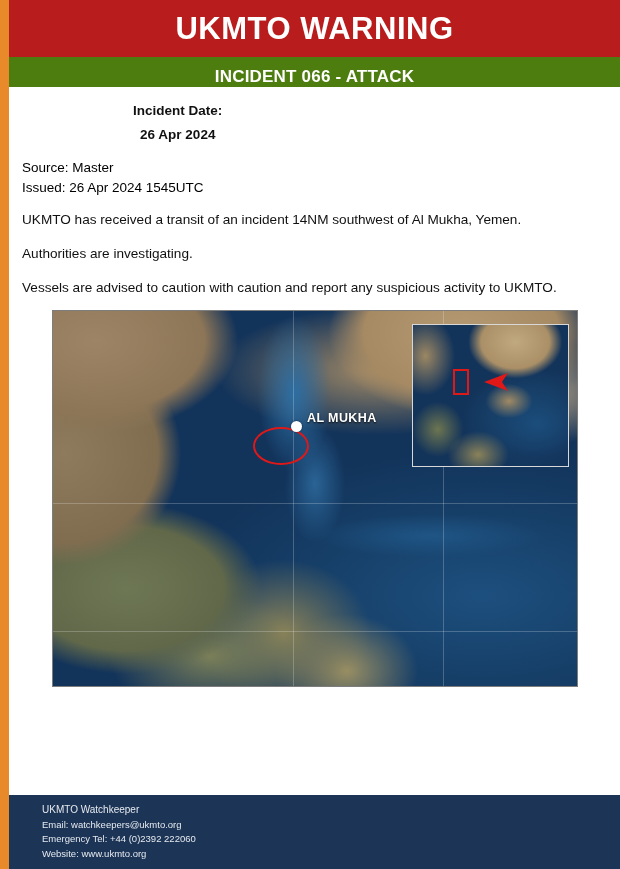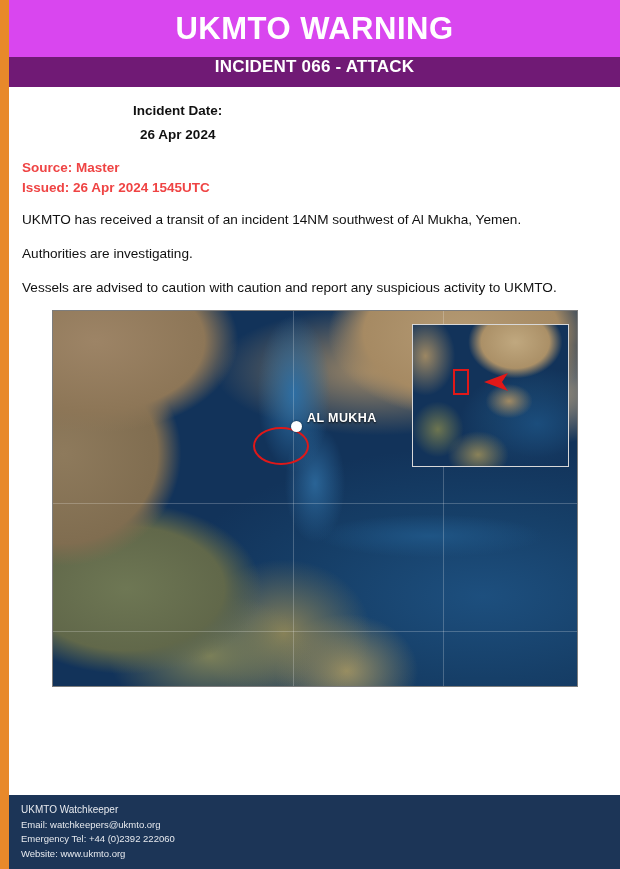--- a/index.html
+++ b/index.html
@@ -22,37 +22,37 @@
     width: 9px; height: 869px;
     background: #e8892a;
   }
   .content {
     position: absolute;
     left: 9px; top: 0;
     width: 611px; height: 869px;
   }
   
   .title-bar {
-    background: #d946ef;
+    background: #b91c1c;
     height: 57px;
     display: flex;
     align-items: center;
     justify-content: center;
   }
   .title-bar .title {
     color: #ffffff;
     font-size: 31px;
     font-weight: bold;
     letter-spacing: 0.5px;
   }
   .incident-bar {
-    background: #701a75;
+    background: #4d7c0f;
     height: 30px;
     display: flex;
-    align-items: flex-start;
+    align-items: flex-end;
     justify-content: center;
   }
   .incident-bar .incident {
     color: #ffffff;
     font-size: 17px;
     font-weight: bold;
     letter-spacing: 0.2px;
   }
   
   .meta {
@@ -65,22 +65,22 @@
     text-align: center;
     font-size: 13.5px;
     font-weight: bold;
     line-height: 1.75;
     padding-left: 32px;
   }
   
   .source-block {
     padding: 6px 6px 0 13px;
     font-size: 13.5px;
-    font-weight: bold;
-    color: #ef4444;
+    font-weight: normal;
+    color: #000000;
     line-height: 1.45;
   }
   
   .body {
     padding: 14px 16px 0 13px;
     color: #111111;
   }
   .body p {
     margin: 0 0 16px 0;
     font-size: 13.6px;
@@ -202,20 +202,21 @@
   
   .footer {
     position: absolute;
     left: 0; bottom: 0;
     width: 611px;
     height: 74px;
     background: #1c3557;
     display: flex;
     align-items: center;
     justify-content: space-between;
+    padding-left: 21px;
   }
   .footer-left {
     padding-left: 12px;
     color: #e6e9ee;
     font-size: 9.5px;
     line-height: 1.55;
   }
   .footer-left .ftitle { font-size: 10px; }
   .footer-right {
     padding-right: 22px;

